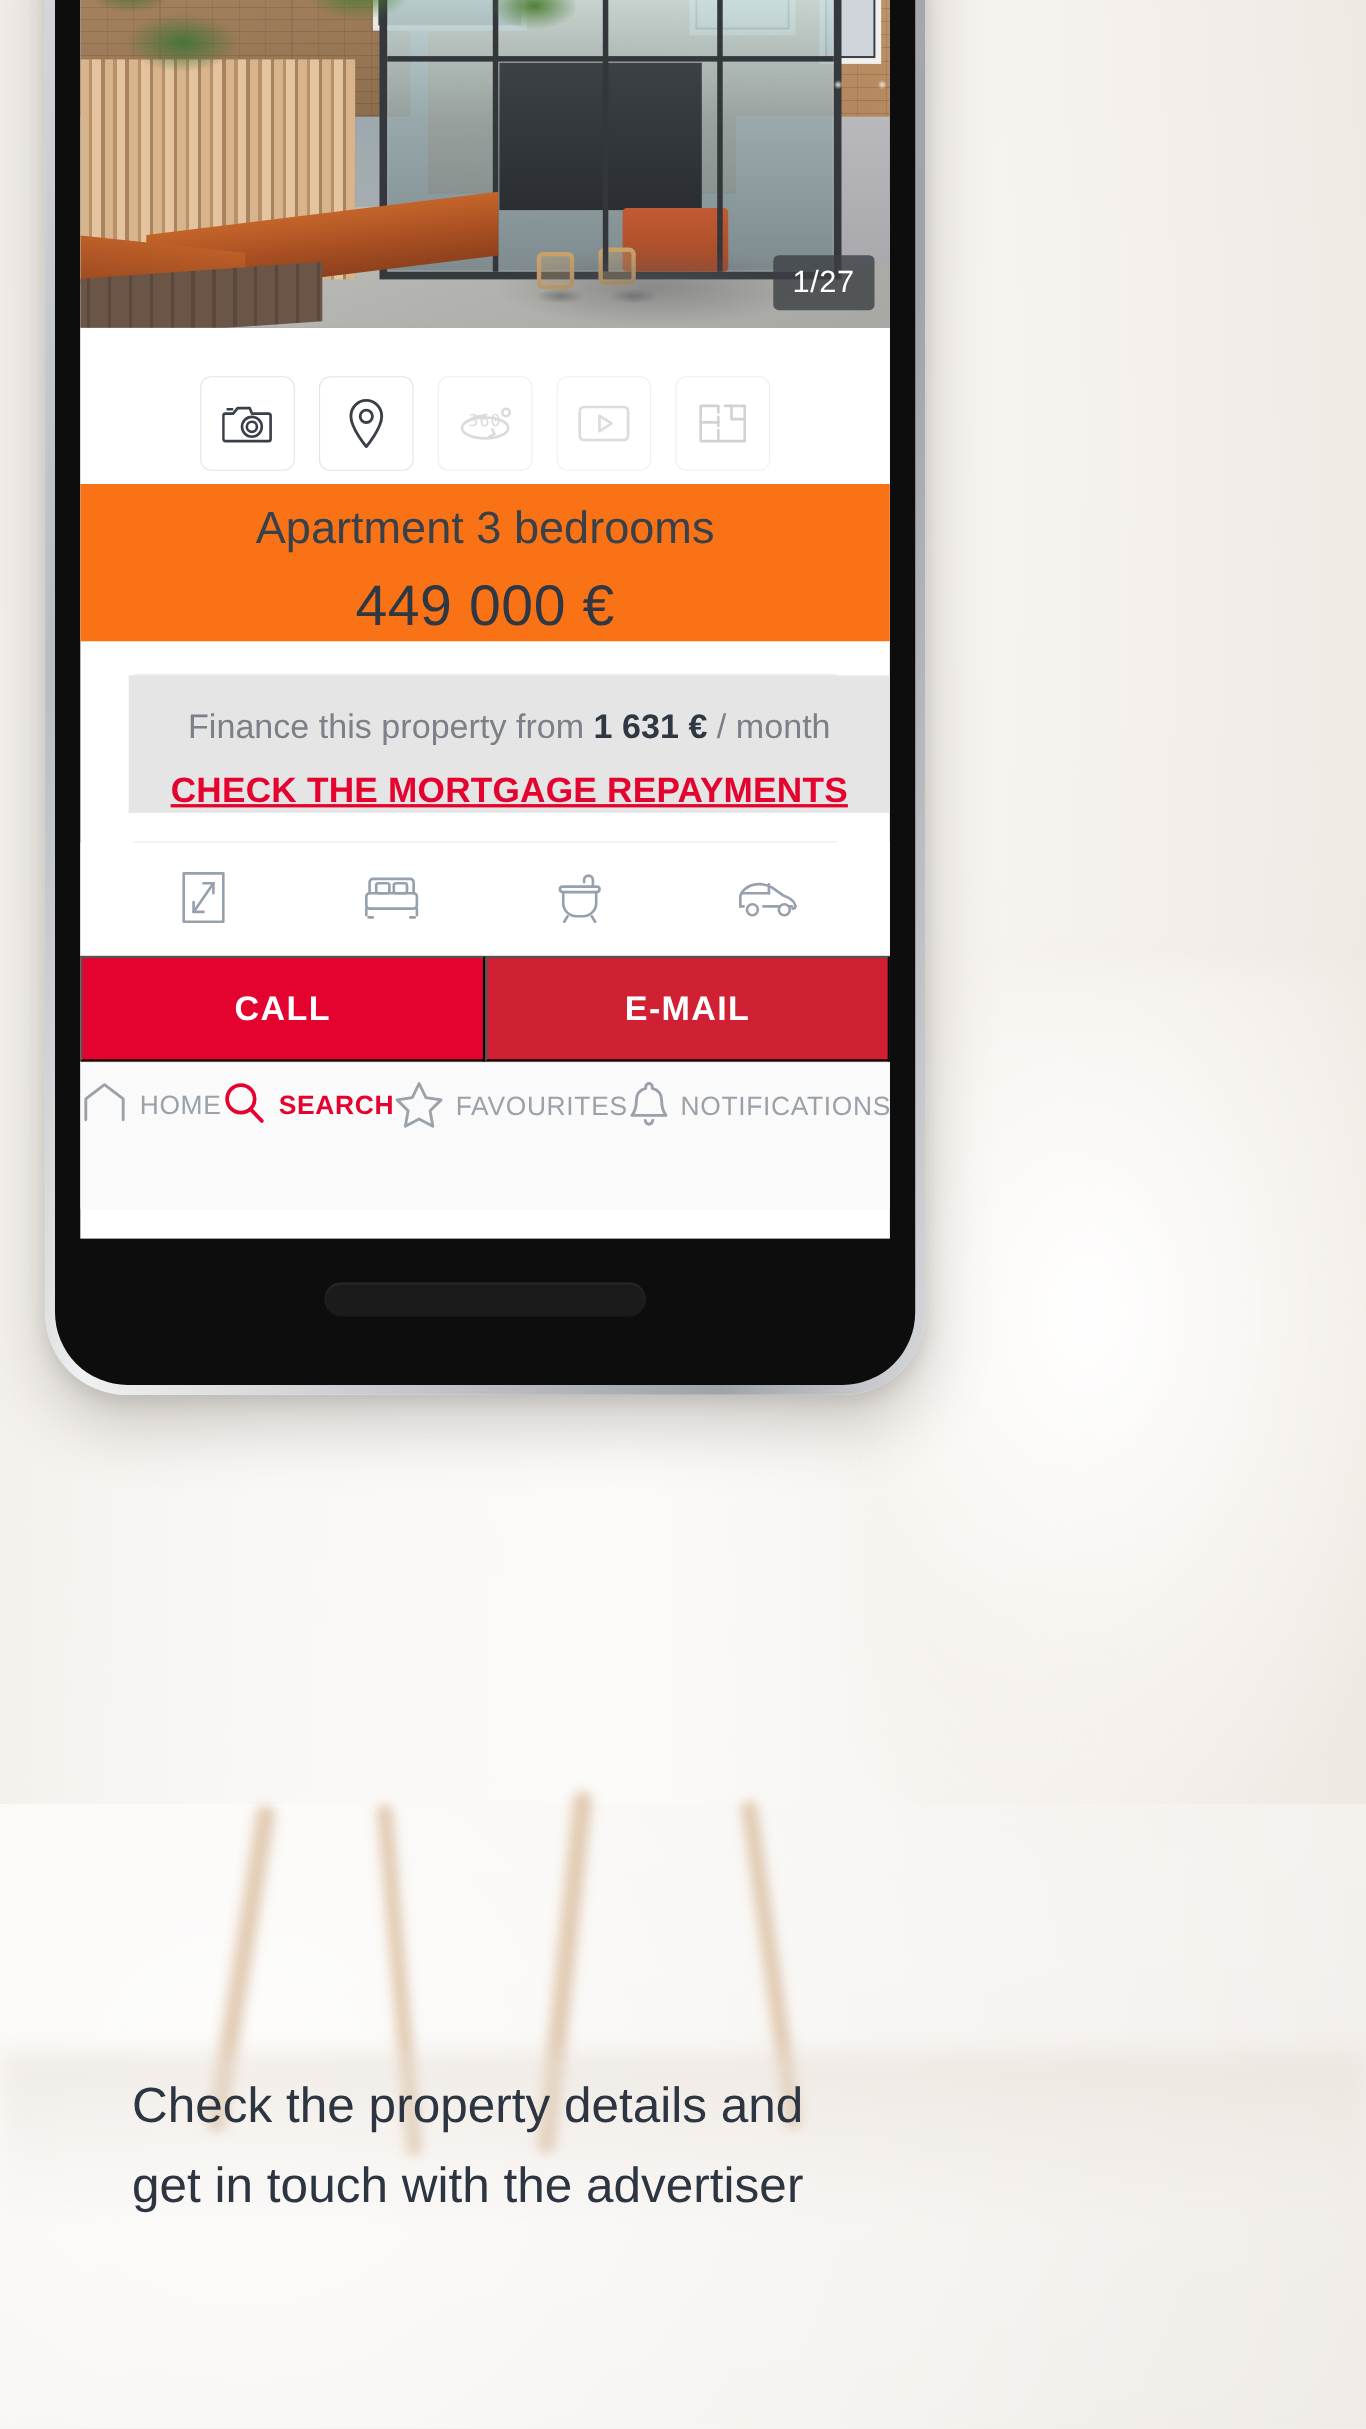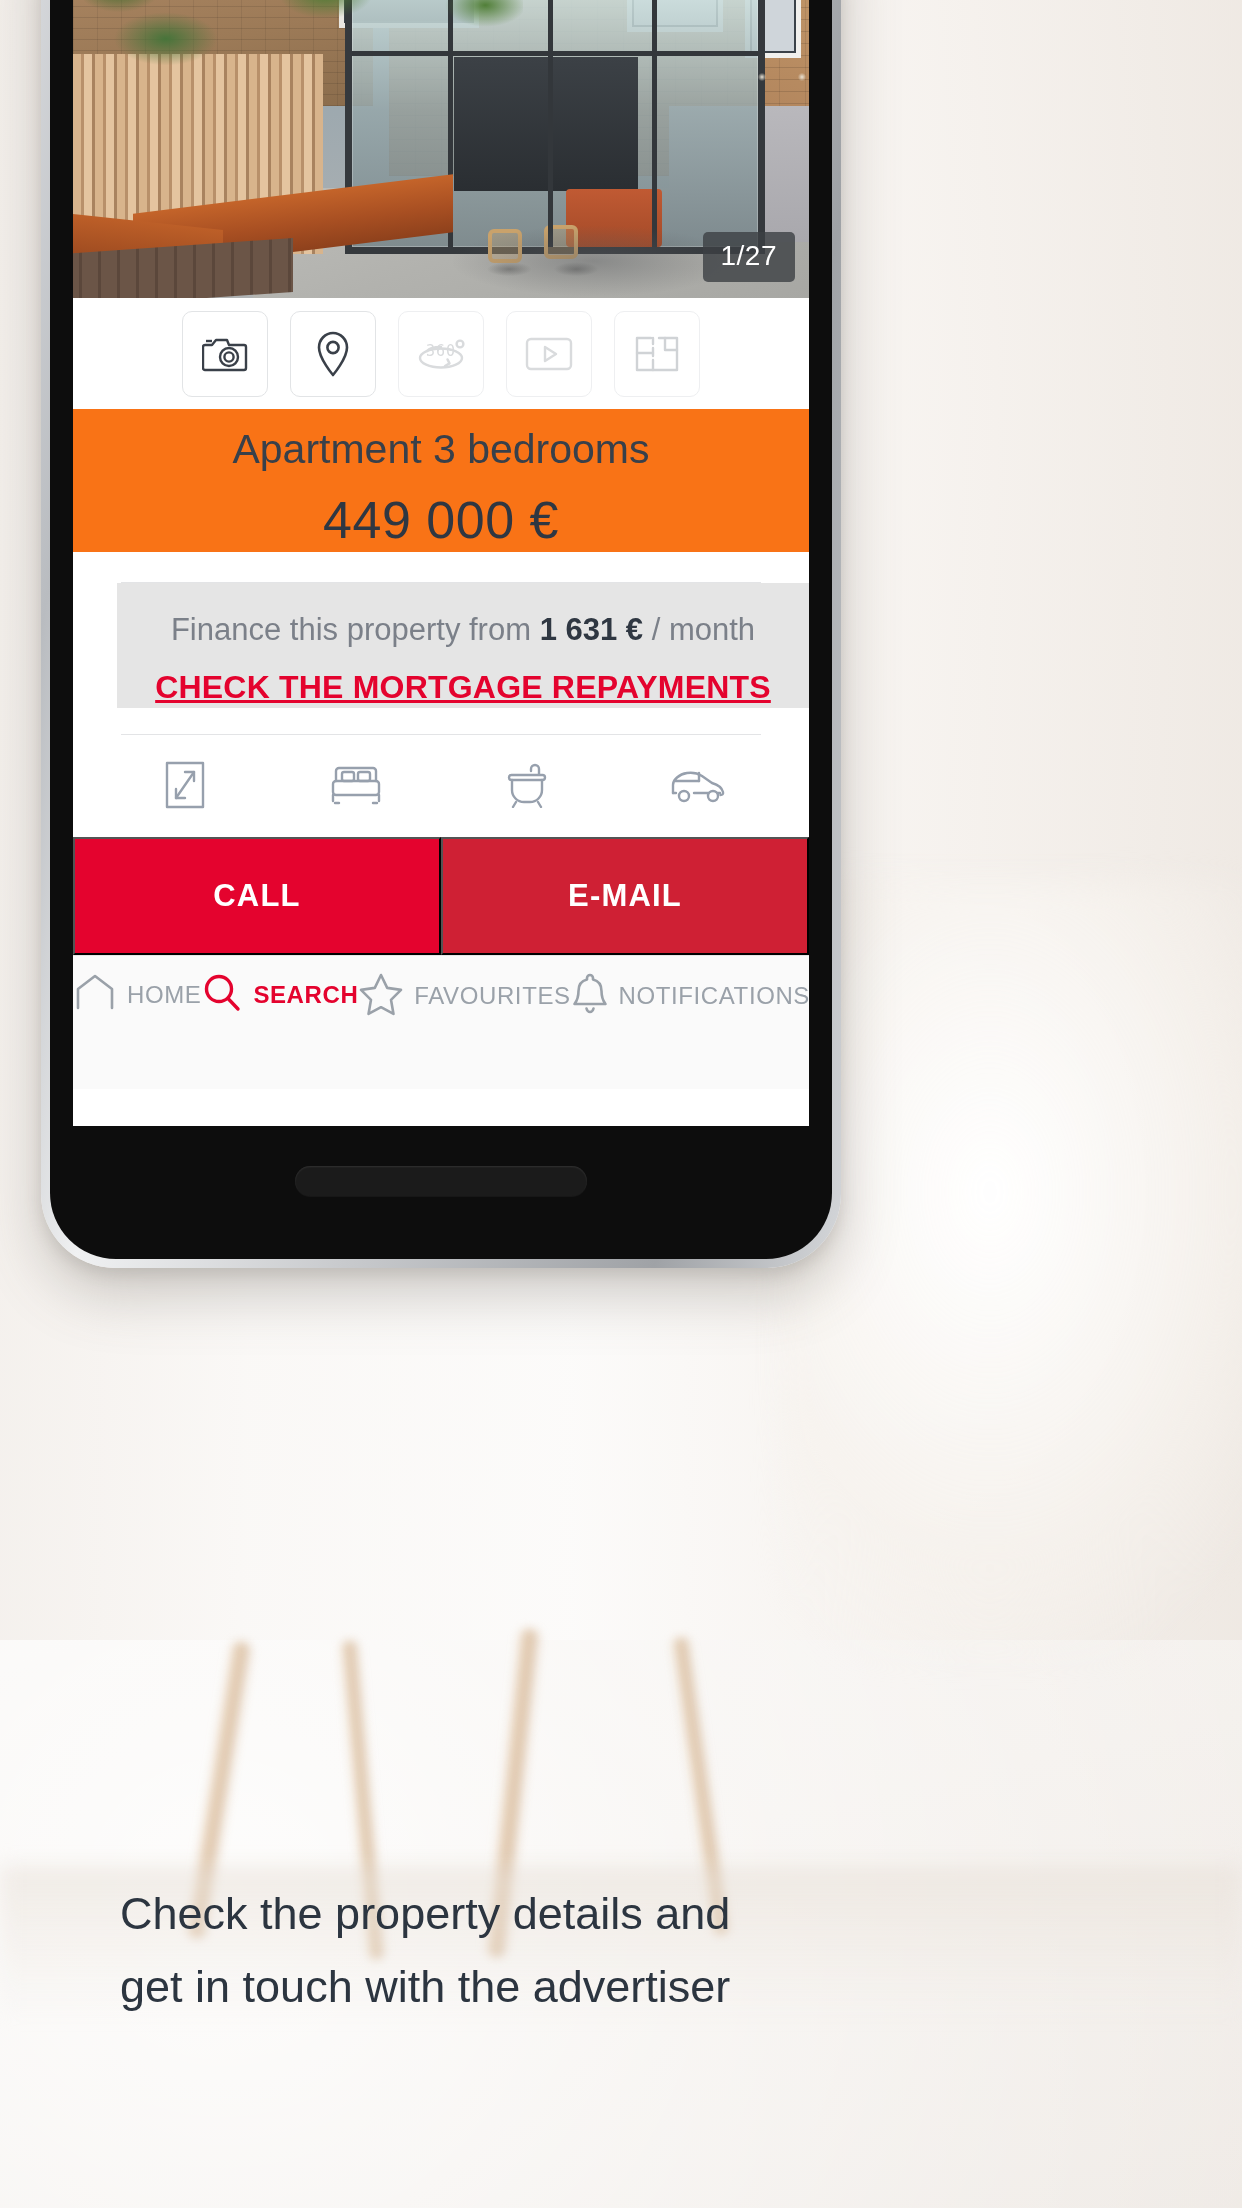--- a/index.html
+++ b/index.html
@@ -225,21 +225,21 @@
     padding: 8px 18px 10px;
     border-radius: 5px;
     font-family: "Liberation Sans", sans-serif;
   }
 
   
   .media-row {
     display: flex;
     justify-content: center;
     gap: 22px;
-    padding: 13px 0 12px;
+    padding: 44px 0 12px;
     background: #fff;
   }
   .media-chip {
     width: 86px;
     height: 86px;
     border: 1.6px solid #e2e4e6;
     border-radius: 10px;
     display: flex;
     align-items: center;
     justify-content: center;
@@ -309,21 +309,21 @@
   .features {
     background: #fff;
     display: flex;
     justify-content: space-around;
     align-items: center;
     padding: 26px 26px 24px;
   }
   .feature { display: flex; align-items: center; justify-content: center; width: 25%; }
 
   
-  .actions { display: flex; height: 118px; }
+  .actions { display: flex; height: 96px; }
   .action {
     flex: 1;
     display: flex;
     align-items: center;
     justify-content: center;
     color: #fff;
     font-size: 31px;
     font-weight: 700;
     letter-spacing: 1.2px;
   }

